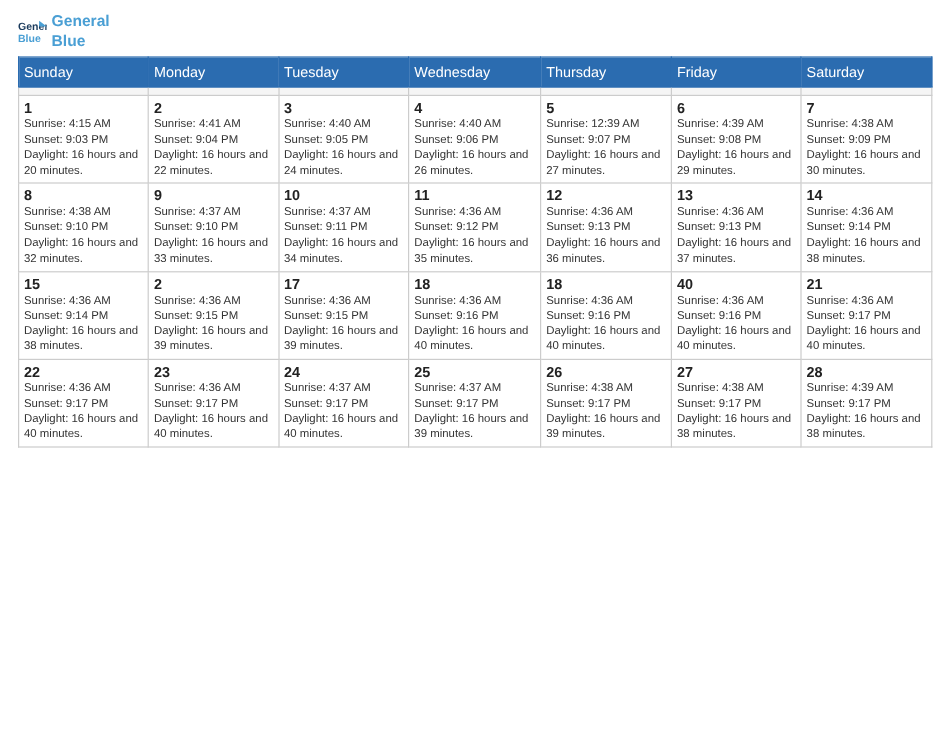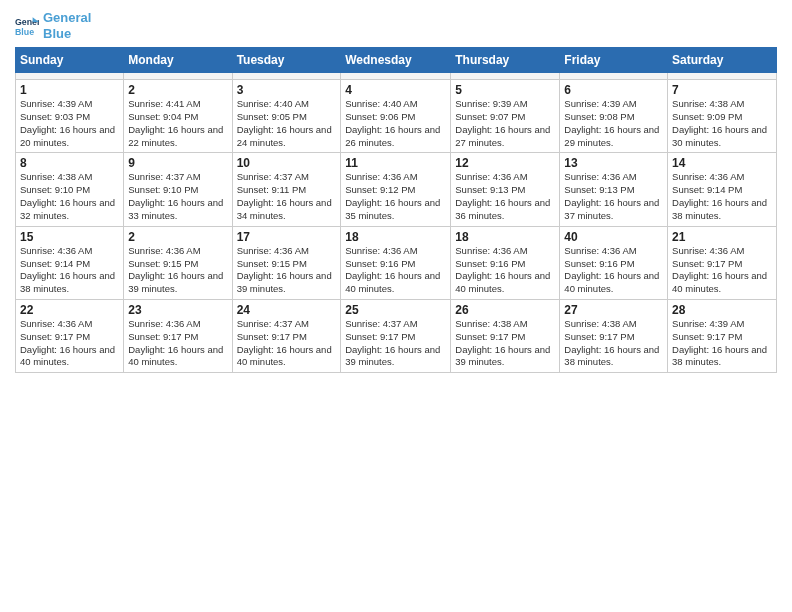--- a/index.html
+++ b/index.html
@@ -53,21 +53,21 @@
       color: #555;
     }
     .calendar {
       width: 100%;
       border-collapse: collapse;
     }
     .calendar th {
       background: #2b6cb0;
       color: #fff;
       font-size: 12px;
-      font-weight: bold;
+      font-weight: normal;
       padding: 5px 4px;
       text-align: left;
       border: 1px solid #2b6cb0;
     }
     .calendar td {
       border: 1px solid #ccc;
       vertical-align: top;
       padding: 3px 4px;
       width: 113px;
       min-height: 75px;
@@ -130,21 +130,21 @@
           <td class="empty"></td>
           <td class="empty"></td>
           <td class="empty"></td>
           <td class="empty"></td>
           <td class="empty"></td>
           <td class="empty"></td>
         </tr>
         <tr>
           <td>
             <span class="day-num">1</span>
-            <div class="day-info">Sunrise: 4:39 AM
+            <div class="day-info">Sunrise: 4:15 AM
 Sunset: 9:03 PM
 Daylight: 16 hours
 and 20 minutes.</div>
           </td>
           <td>
             <span class="day-num">2</span>
             <div class="day-info">Sunrise: 4:41 AM
 Sunset: 9:04 PM
 Daylight: 16 hours
 and 22 minutes.</div>
@@ -158,21 +158,21 @@
           </td>
           <td>
             <span class="day-num">4</span>
             <div class="day-info">Sunrise: 4:40 AM
 Sunset: 9:06 PM
 Daylight: 16 hours
 and 26 minutes.</div>
           </td>
           <td>
             <span class="day-num">5</span>
-            <div class="day-info">Sunrise: 9:39 AM
+            <div class="day-info">Sunrise: 12:39 AM
 Sunset: 9:07 PM
 Daylight: 16 hours
 and 27 minutes.</div>
           </td>
           <td>
             <span class="day-num">6</span>
             <div class="day-info">Sunrise: 4:39 AM
 Sunset: 9:08 PM
 Daylight: 16 hours
 and 29 minutes.</div>

